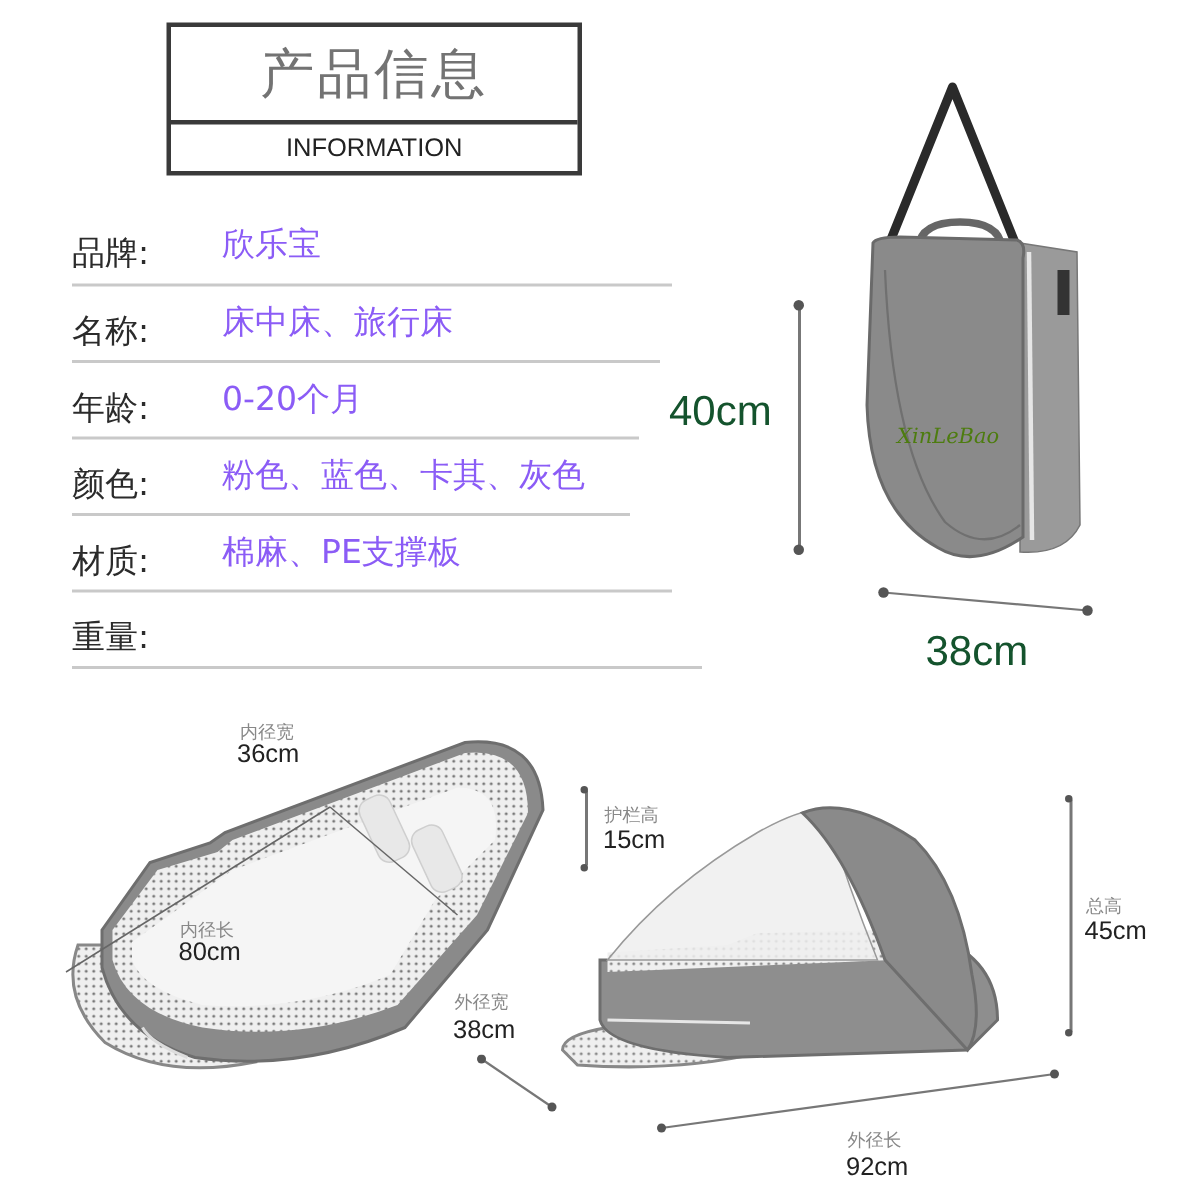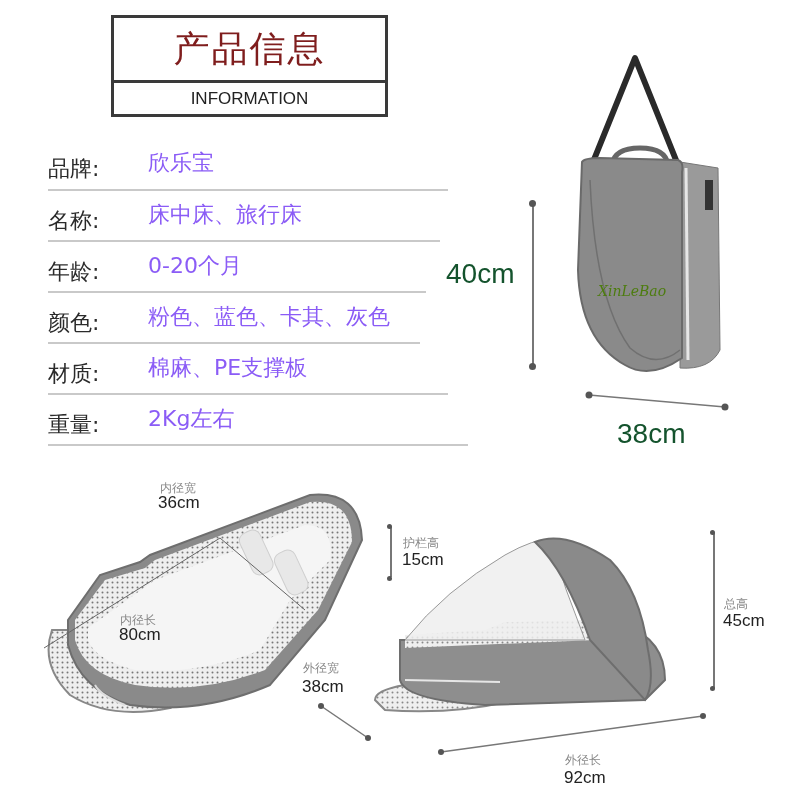--- a/index.html
+++ b/index.html
@@ -2,21 +2,21 @@
 <html><head>
 <meta charset="utf-8">
 <style>
   html, body { margin:0; padding:0; }
   body { width:800px; height:800px; background:#ffffff; position:relative; overflow:hidden;
          font-family: "DejaVu Sans", "Liberation Sans", sans-serif; color:#222; }
   .abs { position:absolute; }
   
   .header-box { left:111px; top:15px; width:277px; height:102px; border:3px solid #3a3a3a; box-sizing:border-box; }
   .header-title { position:absolute; left:0; right:0; top:0; height:62px; border-bottom:3px solid #3a3a3a;
-                  display:flex; align-items:center; justify-content:center; font-size:36px; color:#7f1d1d; letter-spacing:2px; }
+                  display:flex; align-items:center; justify-content:center; font-size:36px; color:#737373; letter-spacing:2px; }
   .header-sub { position:absolute; left:0; right:0; top:65px; bottom:0; display:flex; align-items:center;
                 justify-content:center; font-family:"Liberation Sans", sans-serif; font-size:17px; color:#222; }
   
   .spec-row { position:absolute; left:48px; height:50px; display:flex; align-items:center; }
   .spec-label { width:100px; font-size:22px; color:#2b2b2b;margin-top:12px; }
   .spec-value { font-size:22px; color:#8b5cf6; }
   .spec-line { position:absolute; left:48px; height:2px; background:#c9c9c9; }
   
   .dim-big { font-family:"Liberation Sans", sans-serif; font-size:28px; color:#14532d; }
   .dim-small-label { font-size:12px; color:#888; }
@@ -57,21 +57,20 @@
   <div class="spec-line" style="top:342px;width:372px"></div>
 
   <div class="spec-row" style="top:343px">
     <span class="spec-label">材质:</span>
     <span class="spec-value">棉麻、PE支撑板</span>
   </div>
   <div class="spec-line" style="top:393px;width:400px"></div>
 
   <div class="spec-row" style="top:394px">
     <span class="spec-label">重量:</span>
-    <span class="spec-value">2Kg左右</span>
   </div>
   <div class="spec-line" style="top:444px;width:420px"></div>
 </div>
 
 <div>
   <svg class="abs" style="left:570px;top:50px" width="170" height="350">
 
     <path d="M23,112 L65,8 L110,120" fill="none" stroke="#2a2a2a" stroke-width="6" stroke-linejoin="round"></path>
 
     <path d="M42,115 Q44,98 70,98 Q96,98 98,115" fill="none" stroke="#666" stroke-width="5"></path>

